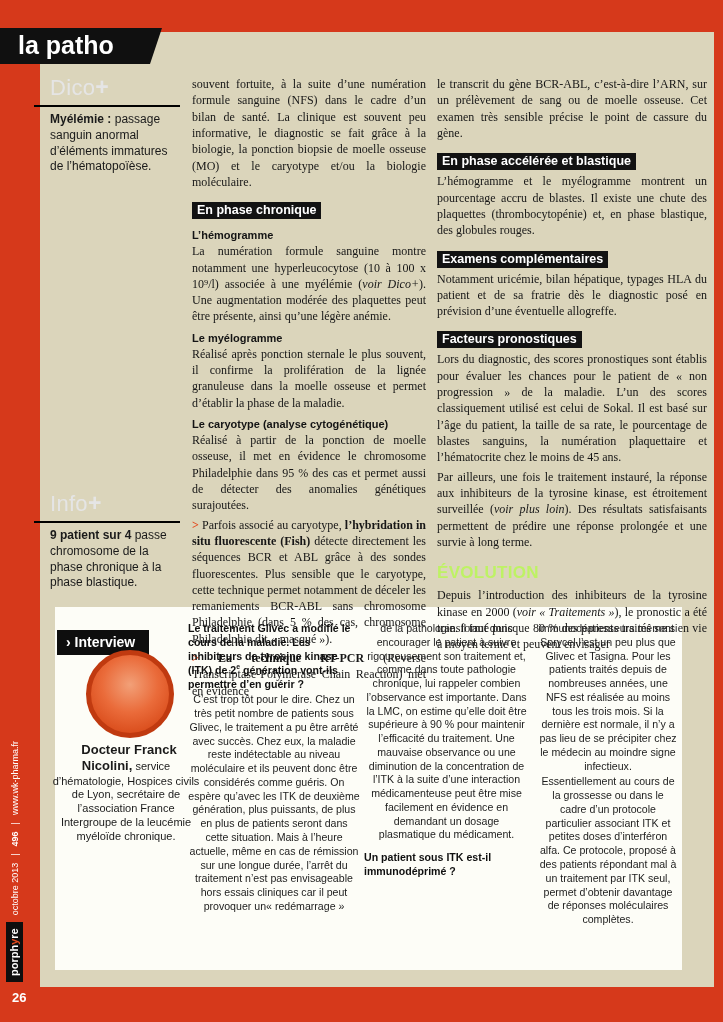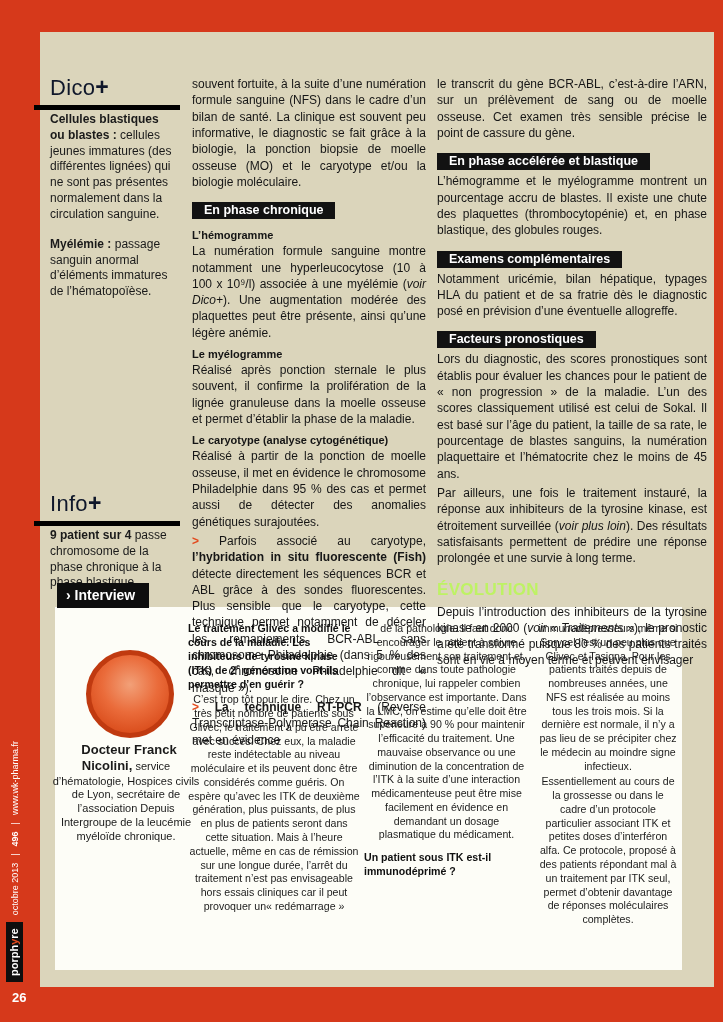--- a/index.html
+++ b/index.html
@@ -5,41 +5,41 @@
   html,body{margin:0;padding:0;}
   .page{position:relative;width:723px;height:1022px;background:#d6391b;overflow:hidden;
         font-family:"Liberation Sans",sans-serif;}
   .content{position:absolute;left:40px;top:32px;width:674px;height:955px;background:#dbd5bb;}
   .iv-box{position:absolute;left:55px;top:607px;width:627px;height:363px;background:#fdfdf7;}
 
   .banner{position:absolute;left:0;top:28px;width:162px;height:36px;background:#101010;
           clip-path:polygon(0 0,100% 0,calc(100% - 12px) 100%,0 100%);
           color:#fff;font-size:25px;font-weight:bold;line-height:34px;padding-left:18px;box-sizing:border-box;}
 
-  .side-head{position:absolute;left:34px;width:130px;padding:0 0 4px 16px;border-bottom:5px solid #000000;
-             color:#0f172a;font-size:22px;letter-spacing:.3px;}
+  .side-head{position:absolute;left:34px;width:130px;padding:0 0 4px 16px;border-bottom:2px solid #000000;
+             color:#e5e5e5;font-size:22px;letter-spacing:.3px;}
   .side-head .plus{font-weight:bold;font-size:23px;}
   .side-body{position:absolute;left:50px;width:122px;font-size:12px;line-height:1.32;color:#1a1a1a;}
   .side-body p{margin:0 0 14px;}
   .b{font-weight:bold;}
   .i{font-style:italic;}
   sup{font-size:.65em;}
 
   .col{position:absolute;top:76px;}
   .col1{left:192px;width:234px;}
   .col2{left:437px;width:270px;}
-  .body-p{margin:0 0 3px;font-family:Liberation Sans, sans-serif;font-size:12px;line-height:1.36;
+  .body-p{margin:0 0 3px;font-family:Liberation Serif, serif;font-size:12px;line-height:1.36;
           text-align:justify;color:#161616;}
   .label-black{display:inline-block;background:#121212;color:#fff;font-size:12.5px;font-weight:bold;
-               padding:1px 12px 2px;margin:9px 0 3px;}
+               padding:1px 5px 2px;margin:9px 0 3px;}
   .subhead{font-size:11px;font-weight:bold;color:#141414;margin:7px 0 2px;}
   .evolution{font-size:17px;font-weight:bold;color:#bef264;margin:13px 0 4px;letter-spacing:.3px;}
   .arrow{color:#e34a1e;font-weight:bold;}
 
-  .iv-label{position:absolute;left:57px;top:583px;background:#0e0e0e;color:#fff;font-size:14px;
+  .iv-label{position:absolute;left:57px;top:630px;background:#0e0e0e;color:#fff;font-size:14px;
             font-weight:bold;padding:4px 14px 5px 9px;}
   .photo{position:absolute;left:86px;top:650px;width:78px;height:78px;border-radius:50%;
          border:5px solid #c03a10;
          background:radial-gradient(circle at 50% 38%,#f2a078 0%,#ea6b3a 45%,#dc5120 75%,#cc4315 100%);}
   .caption{position:absolute;left:52px;top:742px;width:148px;text-align:center;
            font-size:11px;line-height:1.25;color:#1a1a1a;}
   .caption .name{font-size:13px;font-weight:bold;margin-left:6px;}
 
   .iv-col{position:absolute;top:622px;font-size:10.6px;line-height:1.3;color:#1c1c1c;}
   .iv-col1{left:188px;width:172px;}
@@ -56,43 +56,45 @@
   .spine .issue{font-weight:bold;}
   .pagenum{position:absolute;left:12px;top:990px;color:#fff;font-weight:bold;font-size:13px;}
 </style>
 </head>
 <body>
 
 <div class="page">
   <div class="content"></div>
   <div class="iv-box"></div>
 
+  <div class="banner">
+    <span>la patho</span>
+  </div>
 
   <div class="side-head" style="top:74px;">
     <span>Dico</span><span class="plus">+</span>
   </div>
   <div class="side-body" style="top:112px;">
-    <p><span class="b">Cellules blastiques ou blastes : </span><span>cellules jeunes immatures (des différentes lignées) qui ne sont pas présentes normalement dans la circulation sanguine.</span></p>
     <p><span class="b">Myélémie : </span><span>passage sanguin anormal d’éléments immatures de l’hématopoïèse.</span></p>
   </div>
 
   <div class="side-head" style="top:490px;">
     <span>Info</span><span class="plus">+</span>
   </div>
   <div class="side-body" style="top:528px;">
     <p><span class="b">9 patient sur 4</span><span> passe chromosome de la phase chronique à la phase blastique.</span></p>
   </div>
 
   <div class="col col1"><p class="body-p"><span>souvent fortuite, à la suite d’une numération formule sanguine (NFS) dans le cadre d’un bilan de santé. La clinique est souvent peu informative, le diagnostic se fait grâce à la biologie, la ponction biopsie de moelle osseuse (MO) et le caryotype et/ou la biologie moléculaire.</span></p><div class="label-black">En phase chronique</div><br><div class="subhead">L’hémogramme</div><p class="body-p"><span>La numération formule sanguine montre notamment une hyperleucocytose (10 à 100 x 10⁹/l) associée à une myélémie (</span><span class="i">voir Dico+</span><span>). Une augmentation modérée des plaquettes peut être présente, ainsi qu’une légère anémie.</span></p><div class="subhead">Le myélogramme</div><p class="body-p"><span>Réalisé après ponction sternale le plus souvent, il confirme la prolifération de la lignée granuleuse dans la moelle osseuse et permet d’établir la phase de la maladie.</span></p><div class="subhead">Le caryotype (analyse cytogénétique)</div><p class="body-p"><span>Réalisé à partir de la ponction de moelle osseuse, il met en évidence le chromosome Philadelphie dans 95 % des cas et permet aussi de détecter des anomalies génétiques surajoutées.</span></p><p class="body-p"><span class="arrow">&gt; </span><span>Parfois associé au caryotype, </span><span class="b">l’hybridation in situ fluorescente (Fish)</span><span> détecte directement les séquences BCR et ABL grâce à des sondes fluorescentes. Plus sensible que le caryotype, cette technique permet notamment de déceler les remaniements BCR-ABL sans chromosome Philadelphie (dans 5 % des cas, chromosome Philadelphie dit « masqué »).</span></p><p class="body-p"><span class="arrow">&gt; </span><span class="b">La technique RT-PCR</span><span> (Reverse Transcriptase-Polymerase Chain Reaction) met en évidence</span></p></div>
   <div class="col col2"><p class="body-p"><span>le transcrit du gène BCR-ABL, c’est-à-dire l’ARN, sur un prélèvement de sang ou de moelle osseuse. Cet examen très sensible précise le point de cassure du gène.</span></p><div class="label-black">En phase accélérée et blastique</div><br><p class="body-p"><span>L’hémogramme et le myélogramme montrent un pourcentage accru de blastes. Il existe une chute des plaquettes (thrombocytopénie) et, en phase blastique, des globules rouges.</span></p><div class="label-black">Examens complémentaires</div><br><p class="body-p"><span>Notamment uricémie, bilan hépatique, typages HLA du patient et de sa fratrie dès le diagnostic posé en prévision d’une éventuelle allogreffe.</span></p><div class="label-black">Facteurs pronostiques</div><br><p class="body-p"><span>Lors du diagnostic, des scores pronostiques sont établis pour évaluer les chances pour le patient de « non progression » de la maladie. L’un des scores classiquement utilisé est celui de Sokal. Il est basé sur l’âge du patient, la taille de sa rate, le pourcentage de blastes sanguins, la numération plaquettaire et l’hématocrite chez le moins de 45 ans.</span></p><p class="body-p"><span>Par ailleurs, une fois le traitement instauré, la réponse aux inhibiteurs de la tyrosine kinase, est étroitement surveillée (</span><span class="i">voir plus loin</span><span>). Des résultats satisfaisants permettent de prédire une réponse prolongée et une survie à long terme.</span></p><div class="evolution">ÉVOLUTION</div><p class="body-p"><span>Depuis l’introduction des inhibiteurs de la tyrosine kinase en 2000 (</span><span class="i">voir « Traitements »</span><span>), le pronostic a été transformé puisque 80 % des patients traités sont en vie à moyen terme et peuvent envisager</span></p></div>
 
   <div class="iv-label">› Interview</div>
   <div class="photo"></div>
   <div class="caption">
-    <span class="name">Docteur Franck Nicolini,</span><span> service d’hématologie, Hospices civils de Lyon, secrétaire de l’association Depuis Intergroupe de la leucémie myéloïde chronique.</span>
+    <span class="name">Docteur Franck Nicolini,</span><span> service d’hématologie, Hospices civils de Lyon, secrétaire de l’association France Intergroupe de la leucémie myéloïde chronique.</span>
   </div>
   <div class="iv-col iv-col1">
       <p class="question"><span>Le traitement Glivec a modifié le cours de la maladie. Les inhibiteurs de tyrosine kinase (ITK) de 2</span><span><sup>e</sup></span><span> génération vont-ils permettre d’en guérir ?</span></p>
       <p class="iv-p"><span>C’est trop tôt pour le dire. Chez un très petit nombre de patients sous Glivec, le traitement a pu être arrêté avec succès. Chez eux, la maladie reste indétectable au niveau moléculaire et ils peuvent donc être considérés comme guéris. On espère qu’avec les ITK de deuxième génération, plus puissants, de plus en plus de patients seront dans cette situation. Mais à l’heure actuelle, même en cas de rémission sur une longue durée, l’arrêt du traitement n’est pas envisageable hors essais cliniques car il peut provoquer un« redémarrage »</span></p>
     </div>
   <div class="iv-col iv-col2">
       <p class="iv-p"><span>de la pathologie. Il faut donc encourager le patient à suivre rigoureusement son traitement et, comme dans toute pathologie chronique, lui rappeler combien l’observance est importante. Dans la LMC, on estime qu’elle doit être supérieure à 90 % pour maintenir l’efficacité du traitement. Une mauvaise observance ou une diminution de la concentration de l’ITK à la suite d’une interaction médicamenteuse peut être mise facilement en évidence en demandant un dosage plasmatique du médicament.</span></p>
       <p class="question"><span>Un patient sous ITK est-il immunodéprimé ?</span></p>
     </div>
   <div class="iv-col iv-col3">

